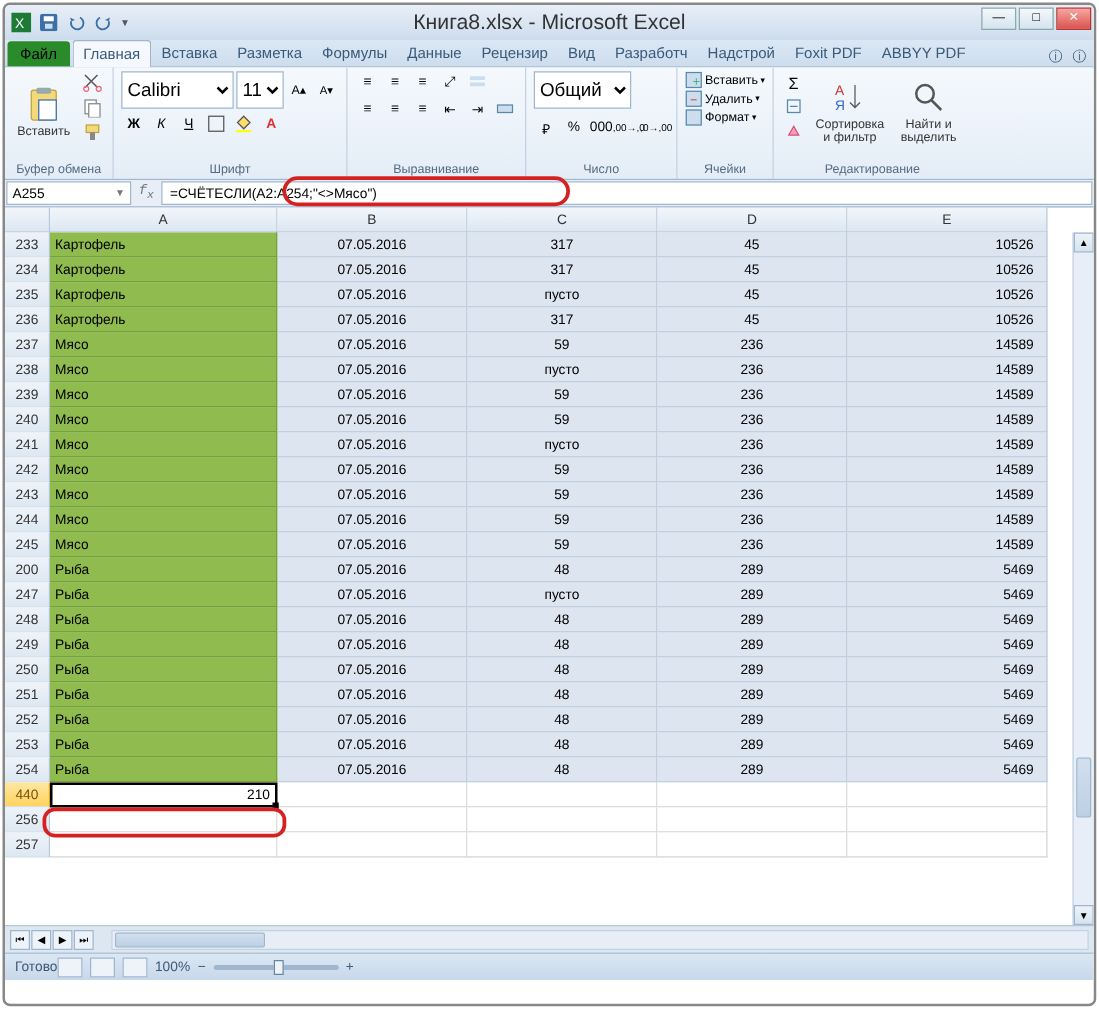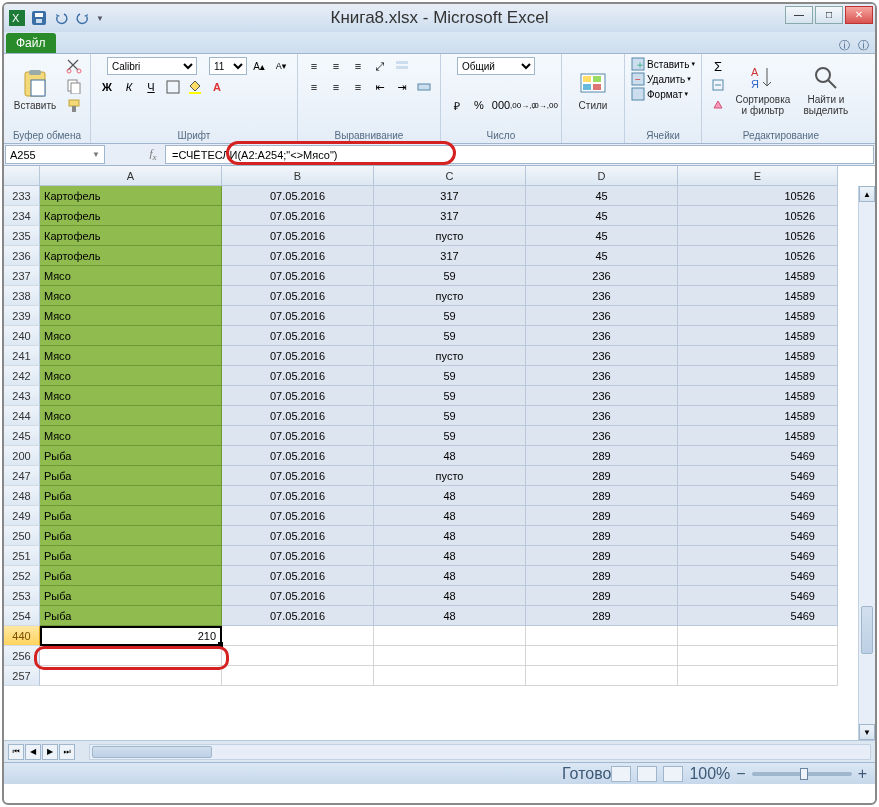--- a/index.html
+++ b/index.html
@@ -10,54 +10,54 @@
   .titlebar { height: 28px; background: linear-gradient(#e8eef7,#cdddee); display: flex; align-items: center; padding: 0 4px; position: relative; }
   .qat { display: flex; gap: 4px; align-items: center; }
   .qat .ico { width: 18px; height: 18px; display: flex; align-items: center; justify-content: center; }
   .title-text { position: absolute; left: 50%; transform: translateX(-50%); color: #333; font-size: 17px; }
   .winctl { position: absolute; right: 2px; top: 2px; display: flex; gap: 2px; }
   .winctl button { width: 28px; height: 18px; border: 1px solid #8aa; background: linear-gradient(#f4f8fb,#d6e3ef); font-size: 10px; line-height: 14px; }
   .winctl button.close { background: linear-gradient(#f7a6a0,#d9534f); color: #fff; border-color:#b33; }
 
   
   .ribbon-tabs { height: 22px; background: linear-gradient(#dbe7f4,#cdddee); display: flex; align-items: flex-end; padding-left: 2px; border-bottom: 1px solid #9fb6cd; }
-  .file-tab { background: #2a8b2a; color: #ffffff; padding: 3px 10px; border-radius: 3px 3px 0 0; margin-right: 2px; font-size: 12px; }
+  .file-tab { background: #2a8b2a; color: #000000; padding: 3px 10px; border-radius: 3px 3px 0 0; margin-right: 2px; font-size: 12px; }
   .rt { padding: 3px 8px; color: #3a5a7a; font-size: 12px; cursor: default; }
   .rt.active { background: #f5f9fd; border: 1px solid #9fb6cd; border-bottom: 1px solid #f5f9fd; border-radius: 3px 3px 0 0; margin-bottom: -1px; }
 
   
   .ribbon { height: 90px; background: linear-gradient(#f5f9fd,#e4edf7); border-bottom: 1px solid #9fb6cd; display: flex; }
   .rgroup { border-right: 1px solid #c3d2e2; padding: 3px 6px 2px 6px; display: flex; flex-direction: column; justify-content: space-between; }
   .rgroup .controls { flex: 1; display: flex; align-items: flex-start; gap: 4px; }
   .grp-label { text-align: center; font-size: 10px; color: #556b82; padding-top: 2px; white-space: nowrap;}
   .bigbtn { display: flex; flex-direction: column; align-items: center; justify-content: center; gap: 2px; width: 50px; height: 66px; font-size: 10px; color: #333; }
   .bigbtn .ic { width: 28px; height: 28px; }
   .minibtn { width: 20px; height: 18px; display: inline-flex; align-items: center; justify-content: center; border: 1px solid transparent; }
   .col { display: flex; flex-direction: column; gap: 2px; }
   .row { display: flex; gap: 2px; align-items: center; flex-wrap: wrap;}
-  select.small, input.small { font-size: 10px; height: 18px; border: 1px solid #9fb6cd; background: #fff; margin-left: 10px; }
+  select.small, input.small { font-size: 15px; height: 30px; border: 1px solid #9fb6cd; background: #fff; }
 
   
   .fbar-row { height: 22px; display: flex; align-items: stretch; border-bottom: 1px solid #9fb6cd; background:#e8eef7; }
   .namebox { width: 100px; border: 1px solid #9fb6cd; margin: 1px; background: #fff; display: flex; align-items: center; padding: 0 4px; font-size: 11px; justify-content: space-between;}
   .fx-btns { display:flex; align-items:center; gap:2px; padding:0 4px; }
   .fx-btns span { width:14px; text-align:center; color:#777; font-style: italic;}
   .fbar { flex:1; border:1px solid #9fb6cd; margin:1px; background:#fff; display:flex; align-items:center; padding:0 6px; font-size:11px; position:relative;}
   .red-oval { border: 3px solid #d62121; border-radius: 12px; position: absolute; pointer-events:none; }
   .oval-formula { top:-3px; left:222px; width:230px; height:24px; }
 
   
   .grid-wrap { position: relative; height: 574px; overflow: hidden; }
   .grid { display: grid; grid-template-columns: 36px 182px 152px 152px 152px 160px; }
   .hdr { background: linear-gradient(#f2f6fb,#dce7f2); border-right: 1px solid #b6c7da; border-bottom: 1px solid #b6c7da; height: 20px; display:flex; align-items:center; justify-content:center; font-size:11px; color:#333; }
   .rowhdr { background: linear-gradient(#eef3f9,#dde8f3); border-right:1px solid #b6c7da; border-bottom:1px solid #d0dbe6; height:20px; display:flex; align-items:center; justify-content:center; font-size:11px; color:#333;}
   .rowhdr.sel { background: linear-gradient(#ffe7a2,#ffd45e); color:#7a4e00; border-right-color:#e3a21a;}
   .cell { border-right:1px solid #c9d6e4; border-bottom:1px solid #c9d6e4; height:20px; padding:0 4px; display:flex; align-items:center; font-size:11px; }
   .cell.b, .cell.c, .cell.d, .cell.e { justify-content: center; background:#dce5f0; border-color:#b8c8da;}
-  .cell.e { justify-content: flex-end; padding-right: 22px; }
+  .cell.e { justify-content: flex-end; padding-right: 10px; }
   .cell.a { background:#8fbb4f; border-color:#6d9a36; }
   .cell.empty { background:#fff; border-right:1px solid #d4d4d4; border-bottom:1px solid #d4d4d4; }
   .selcell { background:#fff !important; border:2px solid #000 !important; justify-content:flex-end; position:relative; }
   .selcell::after { content:""; position:absolute; right:-3px; bottom:-3px; width:5px; height:5px; background:#000; }
   .oval-result { top: 480px; left: 30px; width: 195px; height: 24px; border-radius:10px;}
 
   .vscroll { position:absolute; right:0; top:20px; bottom:0; width:17px; background:#e8eef7; border-left:1px solid #c3d2e2; }
   .vscroll .thumb { position:absolute; left:2px; right:2px; top:420px; height:48px; background:linear-gradient(#d2dfee,#bcd0e5); border:1px solid #9fb6cd; border-radius:2px;}
   .vscroll .arr { position:absolute; left:0; right:0; height:16px; background:linear-gradient(#eef3f9,#d6e3ef); border:1px solid #9fb6cd; display:flex; align-items:center; justify-content:center; font-size:8px;}
   .vscroll .arr.up{top:0;} .vscroll .arr.dn{bottom:0;}
@@ -65,21 +65,21 @@
   
   .sheet-bar { height: 22px; background:#dce7f2; border-top:1px solid #b6c7da; display:flex; align-items:center; padding:0 4px; gap:0; }
   .sheet-nav { display:flex; gap:1px; margin-right:6px;}
   .sheet-nav button { width:16px; height:16px; border:1px solid #9fb6cd; background:#eef3f9; font-size:8px;}
   .stab { padding:2px 10px; background:#fff; border:1px solid #9fb6cd; border-bottom:none; border-radius:0 0 4px 4px; font-size:11px; margin-right:-1px;}
   .stab.inactive { background:#dbe5f0; }
   .hscroll { flex:1; height:16px; margin-left:8px; background:#e8eef7; border:1px solid #c3d2e2; position:relative;}
   .hscroll .thumb{ position:absolute; left:2px; top:1px; bottom:1px; width:120px; background:linear-gradient(#d2dfee,#bcd0e5); border:1px solid #9fb6cd; border-radius:2px;}
 
   
-  .status { height: 22px; background: linear-gradient(#dbe7f4,#c7d8eb); border-top:1px solid #9fb6cd; display:flex; align-items:center; padding:0 8px; font-size:16px; color:#3d5975; justify-content:flex-end;}
+  .status { height: 22px; background: linear-gradient(#dbe7f4,#c7d8eb); border-top:1px solid #9fb6cd; display:flex; align-items:center; padding:0 8px; font-size:11px; color:#3d5975; justify-content:flex-start;}
   .status .right { display:flex; align-items:center; gap:6px;}
   .viewbtn { width:20px; height:16px; border:1px solid #9fb6cd; background:#eef3f9; }
   .zoom-slider { width:100px; height:4px; background:#9fb6cd; position:relative; border-radius:2px;}
   .zoom-slider .knob{position:absolute; left:48px; top:-4px; width:8px; height:12px; background:#eef3f9; border:1px solid #6b85a0;}
 
   svg { display:block; }
 </style>
 </head>
 <body>
 <div class="outer">
@@ -116,20 +116,33 @@
   <div class="title-text">Книга8.xlsx - Microsoft Excel</div>
   <div class="winctl">
     <button>—</button>
     <button>□</button>
     <button class="close">✕</button>
   </div>
 </div>
 
 <div class="ribbon-tabs">
   <div class="file-tab">Файл</div>
+  <div id="rtabs" style="display: flex;">
+        <div class="rt active">Главная</div>
+        <div class="rt">Вставка</div>
+        <div class="rt">Разметка</div>
+        <div class="rt">Формулы</div>
+        <div class="rt">Данные</div>
+        <div class="rt">Рецензир</div>
+        <div class="rt">Вид</div>
+        <div class="rt">Разработч</div>
+        <div class="rt">Надстрой</div>
+        <div class="rt">Foxit PDF</div>
+        <div class="rt">ABBYY PDF</div>
+      </div>
   <span style="margin-left:auto; margin-right:6px; font-size:11px; color:#3a5a7a; display:flex; gap:8px;">
     <span>ⓘ</span>
     <span style="color:#3a5a7a;">ⓘ</span>
   </span>
 </div>
 
 <div class="ribbon">
   <div class="rgroup">
     <div class="controls">
       <div class="bigbtn">
@@ -220,48 +233,33 @@
               <svg width="14" height="14">
                 <rect x="1" y="4" width="12" height="6" fill="#cde" stroke="#58a"></rect>
               </svg>
             </span>
       </div>
     </div>
     <div class="grp-label">Выравнивание</div>
   </div>
 
   <div class="rgroup">
-    <div class="controls col" style="gap:21px;">
+    <div class="controls col" style="gap:6px;">
       <select class="small" style="width:78px;"><option>Общий</option></select>
       <div class="row">
         <span class="minibtn">₽</span>
         <span class="minibtn">%</span>
         <span class="minibtn">000</span>
         <span class="minibtn" style="font-size:8px;">,00→,0</span>
         <span class="minibtn" style="font-size:8px;">,0→,00</span>
       </div>
     </div>
     <div class="grp-label">Число</div>
   </div>
 
-  <div class="rgroup">
-    <div class="controls">
-      <div class="bigbtn">
-        <svg class="ic">
-              <rect x="2" y="4" width="24" height="18" fill="#fff" stroke="#58a"></rect>
-              <rect x="4" y="6" width="8" height="6" fill="#fd6"></rect>
-              <rect x="14" y="6" width="8" height="6" fill="#9d6"></rect>
-              <rect x="4" y="14" width="8" height="6" fill="#6bd"></rect>
-              <rect x="14" y="14" width="8" height="6" fill="#d77"></rect>
-            </svg>
-        <span>Стили</span>
-      </div>
-    </div>
-    <div class="grp-label">&nbsp;</div>
-  </div>
 
   <div class="rgroup">
     <div class="controls col" style="gap:1px;">
       <div class="row">
             <svg width="14" height="14">
               <rect x="1" y="1" width="12" height="12" fill="#cde" stroke="#58a"></rect>
               <text x="4" y="11" font-size="10" fill="#2a7">＋</text>
             </svg>
             <span style="font-size:10px;">Вставить</span>
             <span style="font-size:7px;">▾</span>
@@ -322,21 +320,21 @@
     <div class="grp-label">Редактирование</div>
   </div>
 </div>
 
 <div class="fbar-row" style="position:relative;">
   <div class="namebox">
     <span>A255</span>
     <span style="font-size:8px;color:#777;">▼</span>
   </div>
   <div class="fx-btns">
-    <span style="font-family:Liberation Serif, serif;margin-left:36px;">f<sub>x</sub></span>
+    <span style="font-family:Liberation Mono, monospace;">f<sub>x</sub></span>
   </div>
   <div class="fbar">
     <span>=СЧЁТЕСЛИ(A2:A254;"&lt;&gt;Мясо")</span>
   </div>
   <div class="red-oval oval-formula"></div>
 </div>
 
 <div class="grid-wrap">
   <div class="grid" id="grid">
         <div class="hdr"></div>

